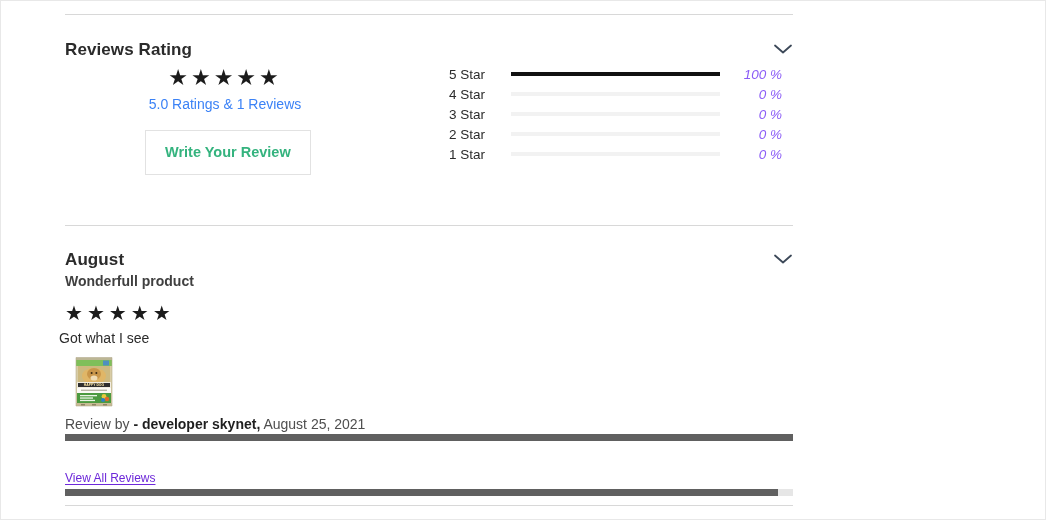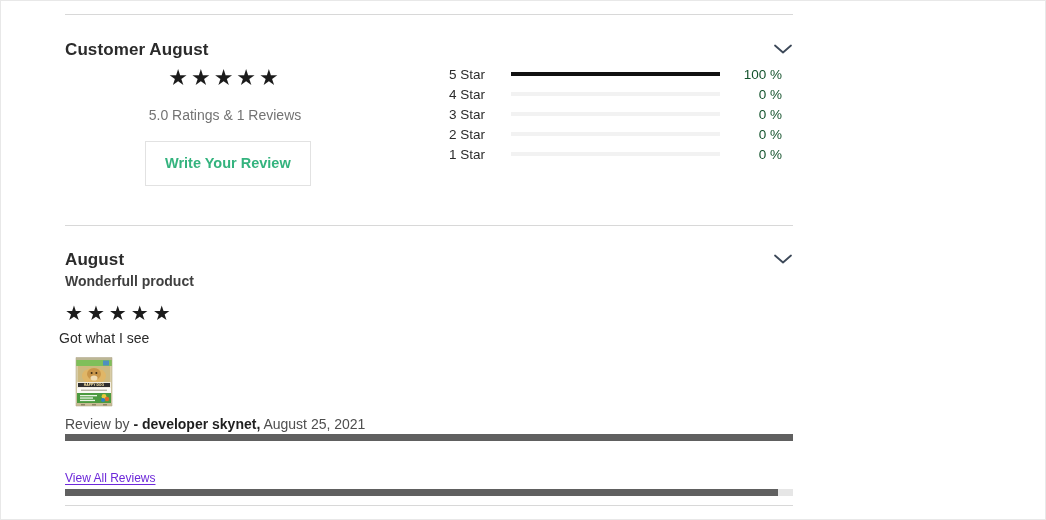--- a/index.html
+++ b/index.html
@@ -66,24 +66,24 @@
   .stars-big {
     font-size: 22px;
     letter-spacing: 3px;
     color: #1b1b1b;
     line-height: 28px;
     white-space: nowrap;
     margin-top: 1px;
   }
   .summary .counts {
     font-size: 14px;
-    color: #737373;
+    color: #3b82f6;
     line-height: 20px;
     white-space: nowrap;
-    margin-top: 13px;
+    margin-top: 2px;
   }
   .write-review-btn {
     display: inline-block;
     margin-top: 16px;
     padding: 14px 19px;
     border: 1px solid #e2e2e2;
     background: #ffffff;
     color: #34b37e;
     font-size: 14.5px;
     font-weight: 600;
@@ -127,23 +127,24 @@
     left: 0;
     top: 0;
     bottom: 0;
     background: #111111;
   }
   .bd-fill.zero { background: transparent; }
   .bd-pct {
     width: 44px;
     text-align: right;
     font-size: 13.5px;
-    color: #14532d;
+    color: #8b5cf6;
     white-space: nowrap;
     flex: 0 0 auto;
+    font-style: italic;
   }
 
   
   .review-title {
     position: absolute;
     left: 64px;
     top: 272px;
     font-size: 14px;
     font-weight: 600;
     color: #404040;
@@ -217,21 +218,21 @@
     white-space: nowrap;
   }
 </style>
 </head>
 <body>
 
 <div id="page">
 
   <div class="hr" style="top:13px;"></div>
 
-  <div class="section-title" style="top:39px;">Customer August</div>
+  <div class="section-title" style="top:39px;">Reviews Rating</div>
 
   <div class="chevron" style="left:771px; top:41px;">
     <svg width="22" height="14" viewBox="0 0 22 14" aria-hidden="true">
       <path d="M3 3.5 L11 10.5 L19 3.5" fill="none" stroke="#3c4858" stroke-width="1.8" stroke-linecap="round" stroke-linejoin="round"></path>
     </svg>
   </div>
 
   <div class="summary">
 
     <div class="stars-big">★★★★★</div>

